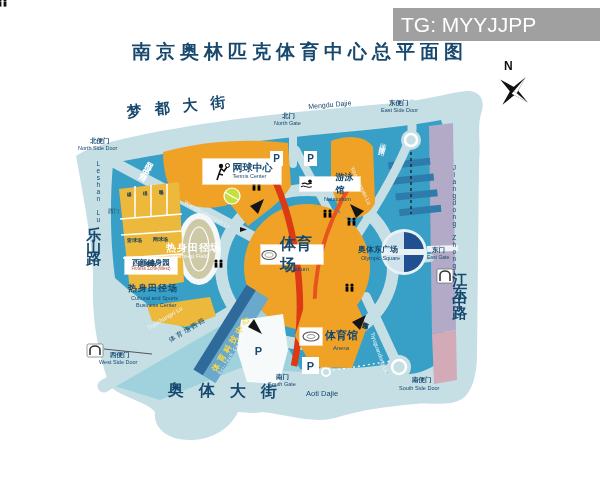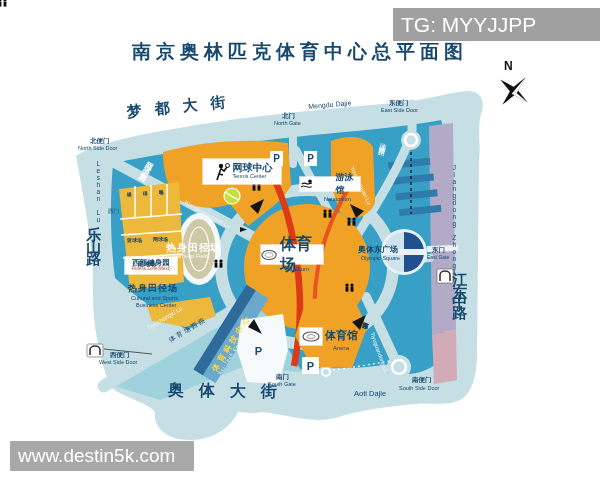--- a/index.html
+++ b/index.html
@@ -161,32 +161,31 @@
 
     <g transform="translate(514,91) rotate(40)">
       <path d="M0,-18 L3.5,0 L0,18 L-3.5,0 Z" fill="#111"></path>
       <path d="M-18,0 L0,3.5 L18,0 L0,-3.5 Z" fill="#111"></path>
       <path d="M0,-18 L3.5,0 L0,0 Z" fill="#fff"></path>
       <path d="M18,0 L0,3.5 L0,0 Z" fill="#fff"></path>
     </g>
   </svg>
 
   <div class="wm" style="left:393px;top:8px;width:199px;height:33px;font-size:21px;">TG: MYYJJPP</div>
-  <div class="wm" style="left:10px;top:441px;width:168px;height:30px;font-size:19px;background:#a8a8a8;">www.destin5k.com</div>
   <div class="title" style="top:39px;font-size:19px;letter-spacing:5px;">南京奥林匹克体育中心总平面图</div>
   <div class="lbl b" style="left:504px;top:60px;font-size:12px;color:#111;">N</div>
 
   <div class="lbl b rot" style="left:126px;top:104px;font-size:15px;letter-spacing:13px;transform:rotate(-6deg);">梦都大街</div>
   <div class="lbl rot" style="left:308px;top:103px;font-size:7px;transform:rotate(-5deg);">Mengdu Dajie</div>
   <div class="lbl v" style="left:94px;top:160px;font-size:6.5px;">Leshan Lu</div>
   <div class="lbl b v" style="left:86px;top:215px;font-size:15px;letter-spacing:12px;">乐山路</div>
   <div class="lbl v" style="left:450px;top:164px;font-size:6.5px;">Jiangdong Zhonglu</div>
   <div class="lbl b v" style="left:452px;top:260px;font-size:15px;letter-spacing:11px;">江东中路</div>
   <div class="lbl b rot" style="left:168px;top:382px;font-size:16px;letter-spacing:15px;transform:rotate(1deg);">奥体大街</div>
-  <div class="lbl" style="left:306px;top:390px;font-size:7.5px;margin-left:48px;">Aoti Dajie</div>
+  <div class="lbl" style="left:306px;top:390px;font-size:7.5px;">Aoti Dajie</div>
   <div class="lbl w b v rot" style="left:150px;top:156px;font-size:7.5px;letter-spacing:3px;transform:rotate(29deg);">网球中心路</div>
   <div class="lbl rot" style="left:186px;top:200px;font-size:5.5px;color:#eaf4f8;transform:rotate(29deg);">Wangqiuzhongxin Lu</div>
   <div class="lbl w v rot" style="left:381px;top:137px;font-size:7px;letter-spacing:2px;transform:rotate(12deg);">游泳馆路</div>
   <div class="lbl rot" style="left:354px;top:166px;font-size:5.5px;color:#eaf4f8;transform:rotate(65deg);">Youyongguan Lu</div>
   <div class="lbl rot" style="left:146px;top:326px;font-size:6px;color:#f0f6f8;transform:rotate(-31deg);">Tiyuchangxi Lu</div>
   <div class="lbl rot" style="left:168px;top:338px;font-size:6.5px;color:#123c5c;transform:rotate(-31deg);letter-spacing:2px;">体育场西路</div>
   <div class="lbl v rot" style="left:364px;top:316px;font-size:6.5px;color:#123c5c;transform:rotate(14deg);">体育馆东路</div>
   <div class="lbl rot" style="left:374px;top:332px;font-size:5.5px;color:#eef5f8;transform:rotate(70deg);">Tiyuguandong Lu</div>
 
   <div class="lbl b" style="left:90px;top:138px;font-size:6.5px;">北便门</div>

